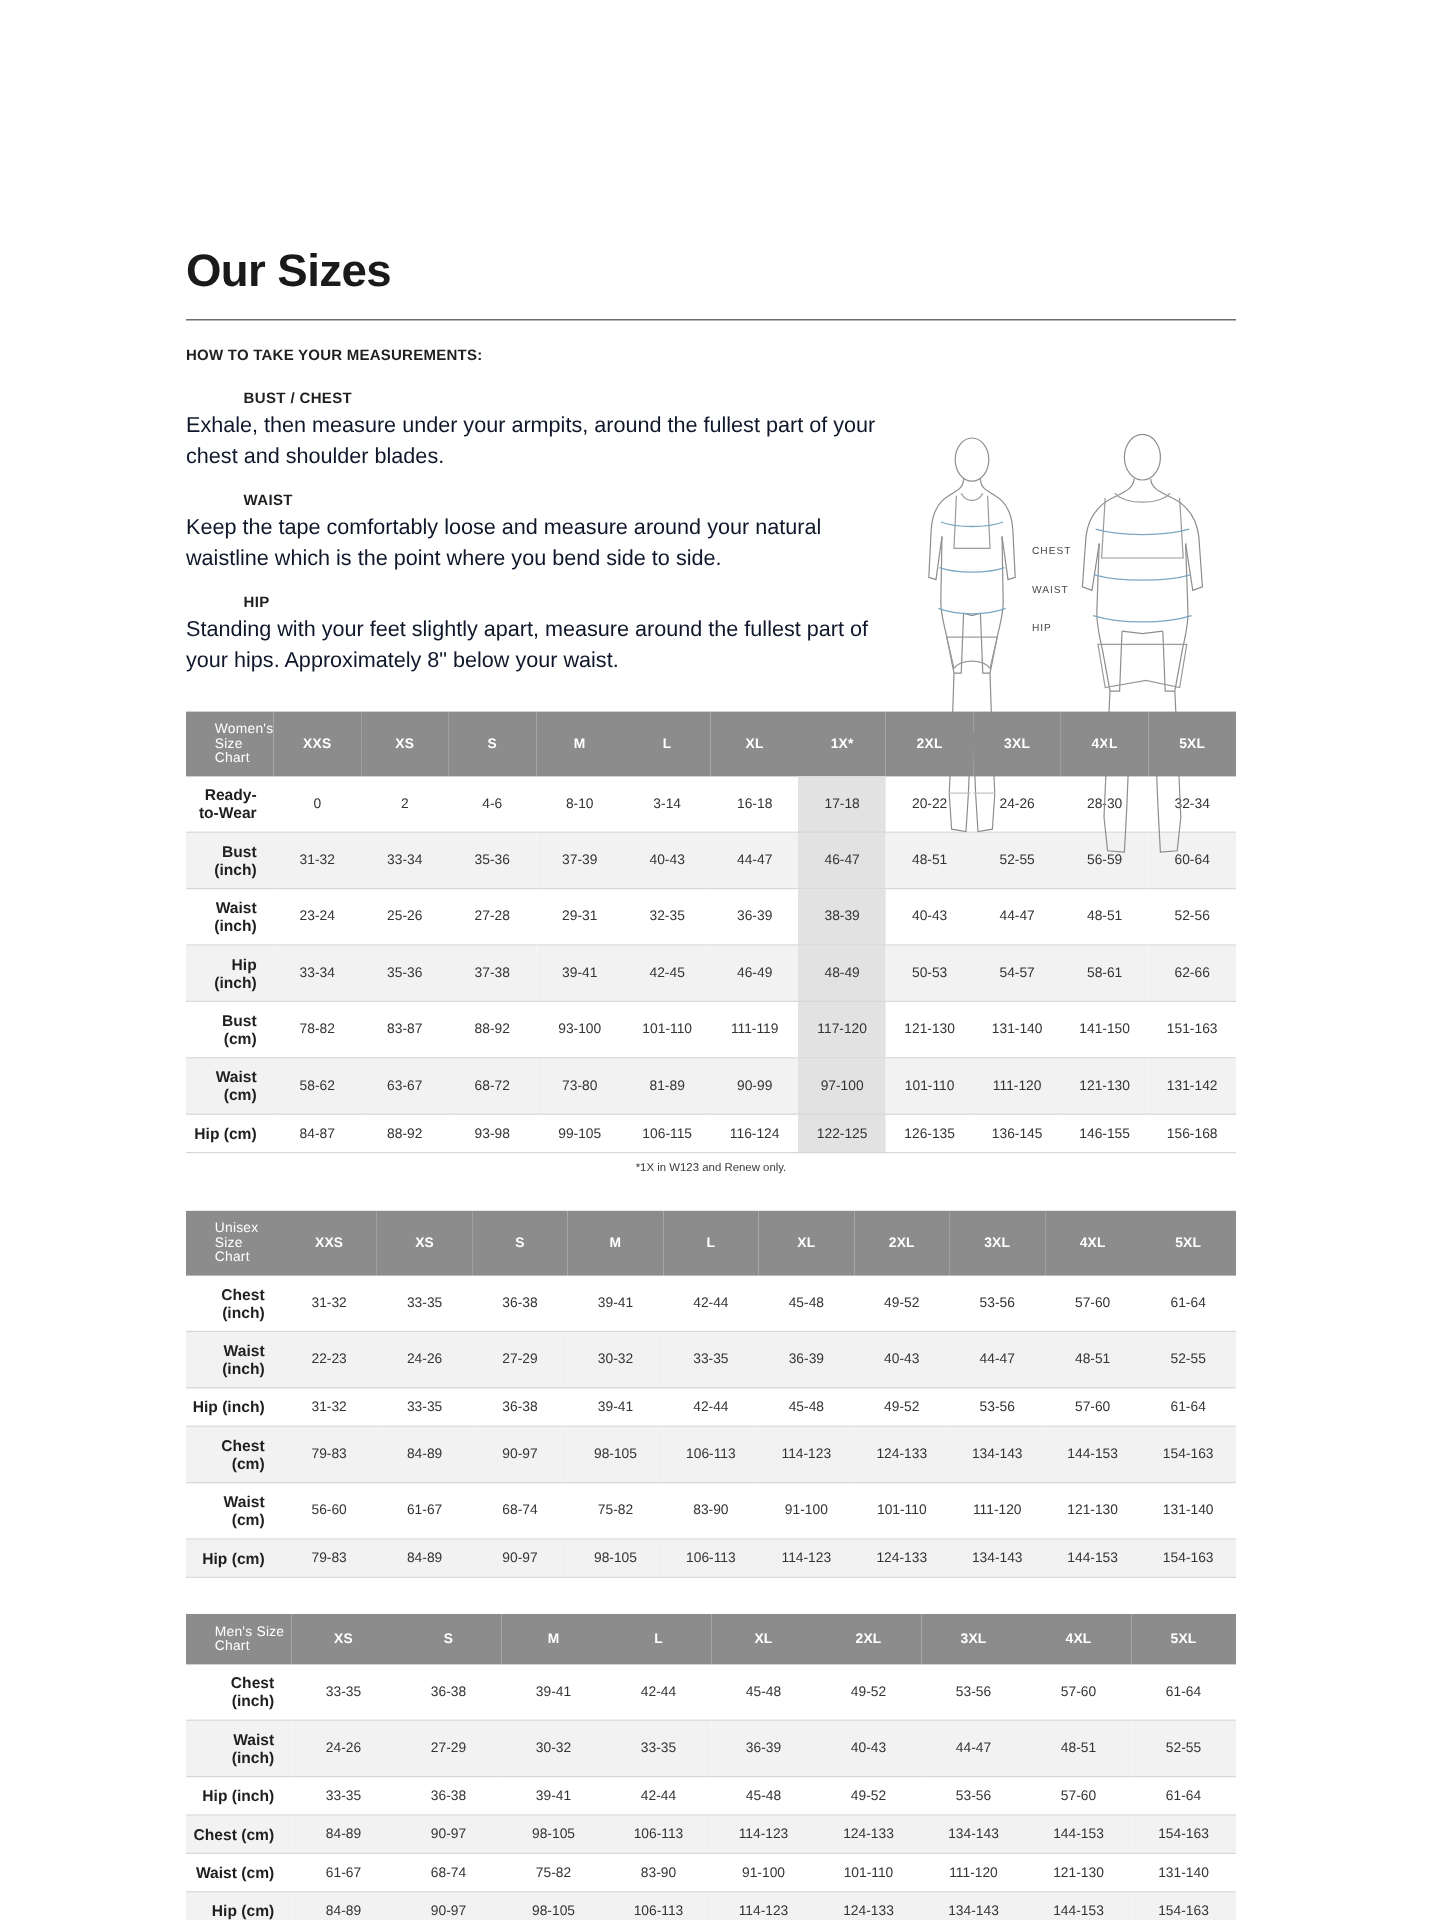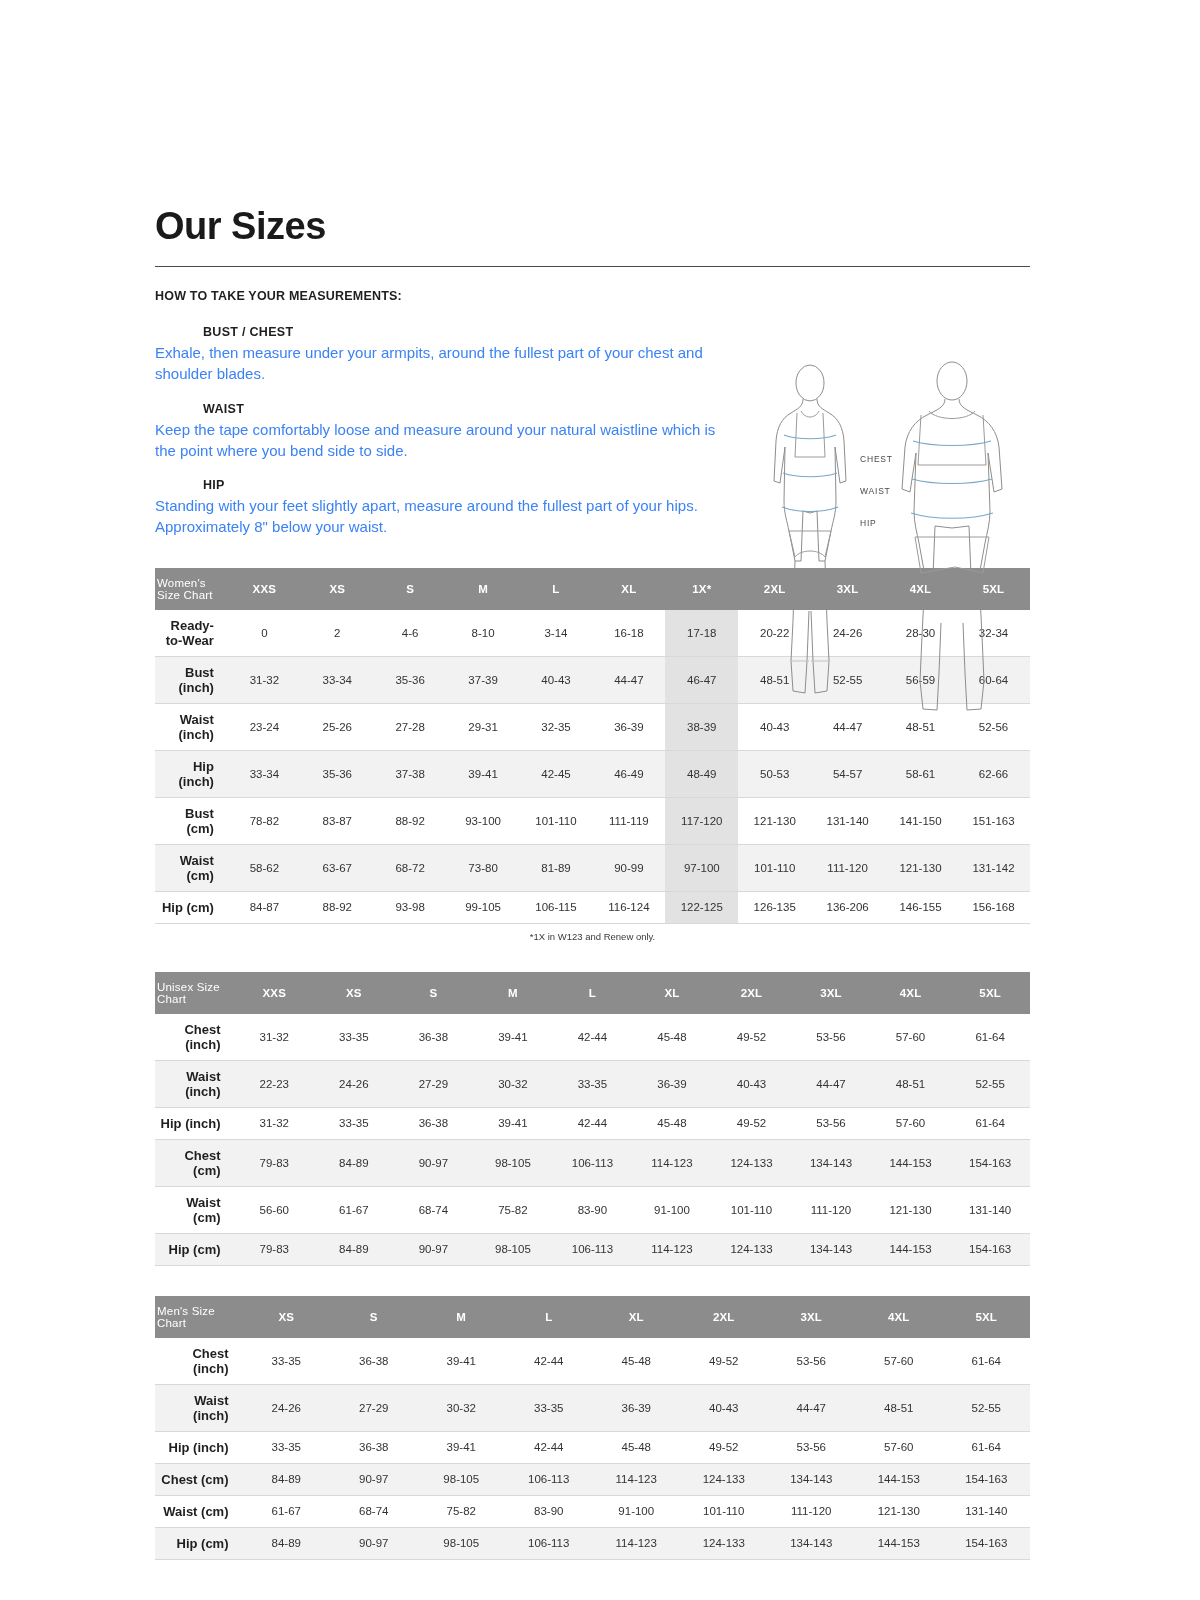--- a/index.html
+++ b/index.html
@@ -51,24 +51,24 @@
   }
   .sec-title {
     font-size: 12.5px;
     font-weight: bold;
     letter-spacing: 0.3px;
     margin-bottom: 3px;
     color: #1f1f1f;
     padding-left: 48px;
   }
   .sec-body {
-    font-size: 15px;
+    font-size: 18px;
     line-height: 1.42;
     margin-bottom: 17px;
-    color: #3b82f6;
+    color: #0f172a;
   }
   .figures {
     position: absolute;
     left: 600px;
     top: 72px;
     width: 290px;
     height: 360px;
   }
   .figlabels {
     position: absolute;
@@ -98,20 +98,21 @@
     background: #8c8c8c;
     color: #ffffff;
     font-weight: bold;
     font-size: 11.5px;
     border-bottom: none;
     padding: 9px 2px;
     letter-spacing: 0.2px;
   }
   table.size thead th.rowhead {
     text-align: left;
+    padding-left: 24px;
     font-weight: normal;
     font-size: 11.5px;
   }
   table.size tbody th {
     text-align: right;
     padding-right: 14px;
     font-weight: bold;
     color: #1f1f1f;
     font-size: 13px;
     width: 150px;
@@ -321,21 +322,21 @@
         <tr>
           <th>Hip (cm)</th>
           <td>84-87</td>
           <td>88-92</td>
           <td>93-98</td>
           <td>99-105</td>
           <td>106-115</td>
           <td>116-124</td>
           <td class="hl">122-125</td>
           <td>126-135</td>
-          <td>136-206</td>
+          <td>136-145</td>
           <td>146-155</td>
           <td>156-168</td>
         </tr>
       </tbody>
     </table>
     <div class="footnote">*1X in W123 and Renew only.</div>
 
     <table class="size">
       <thead>
         <tr>

